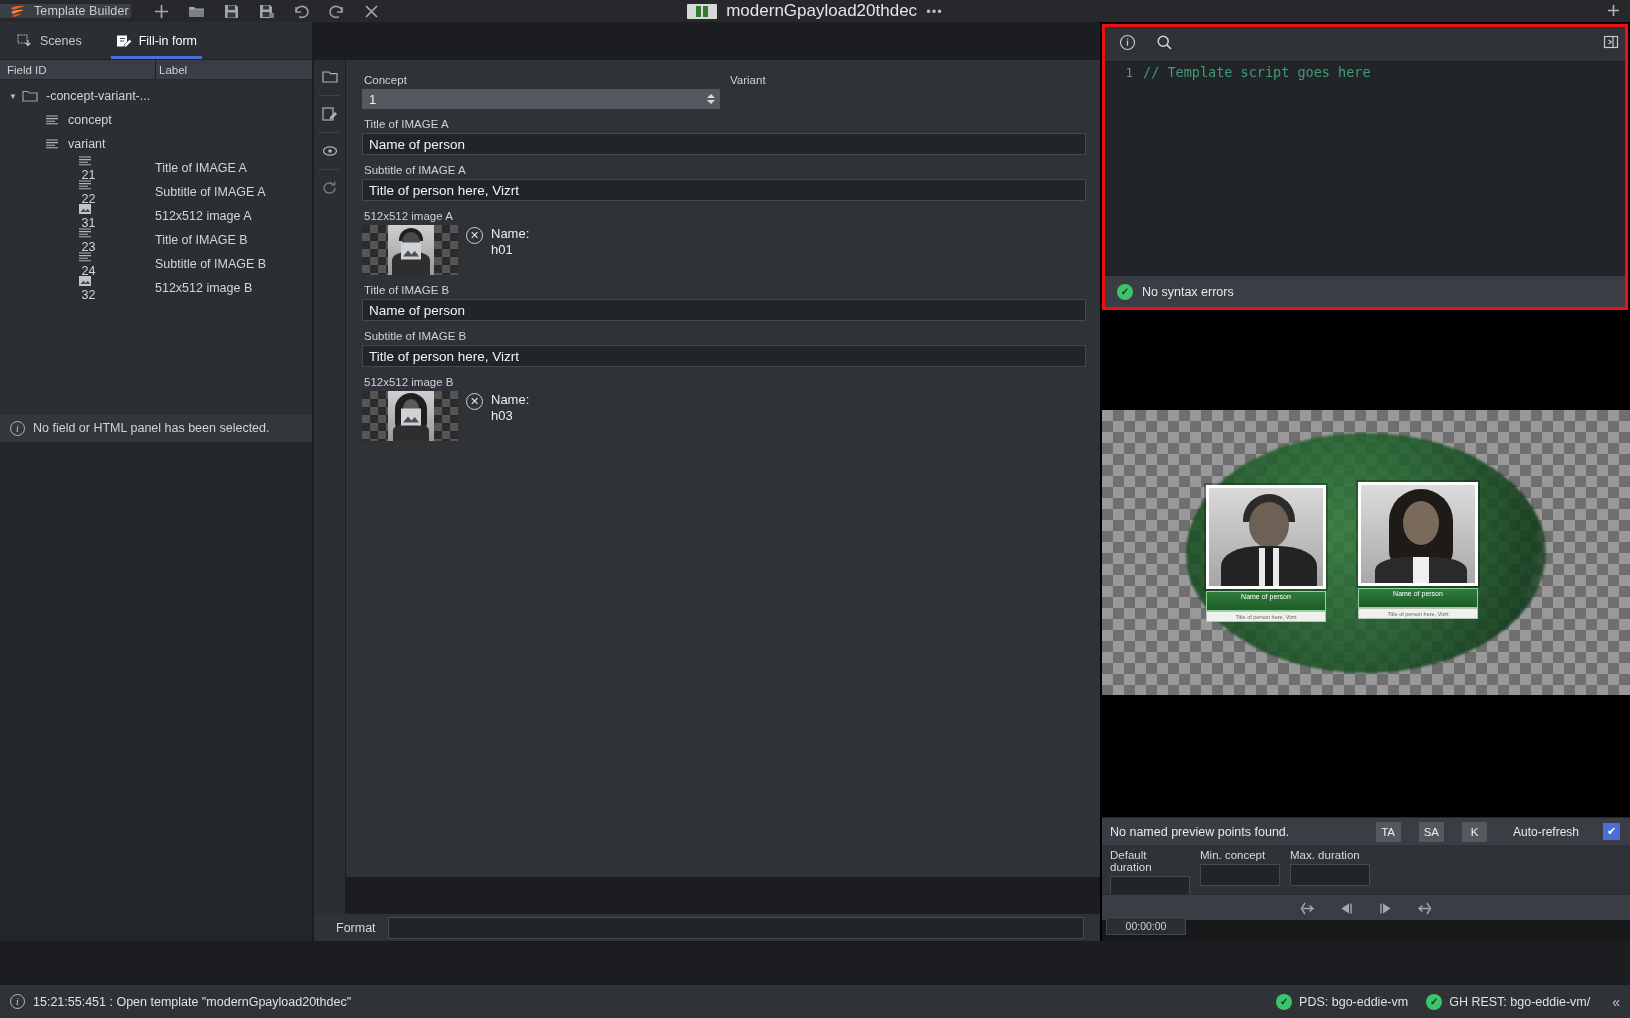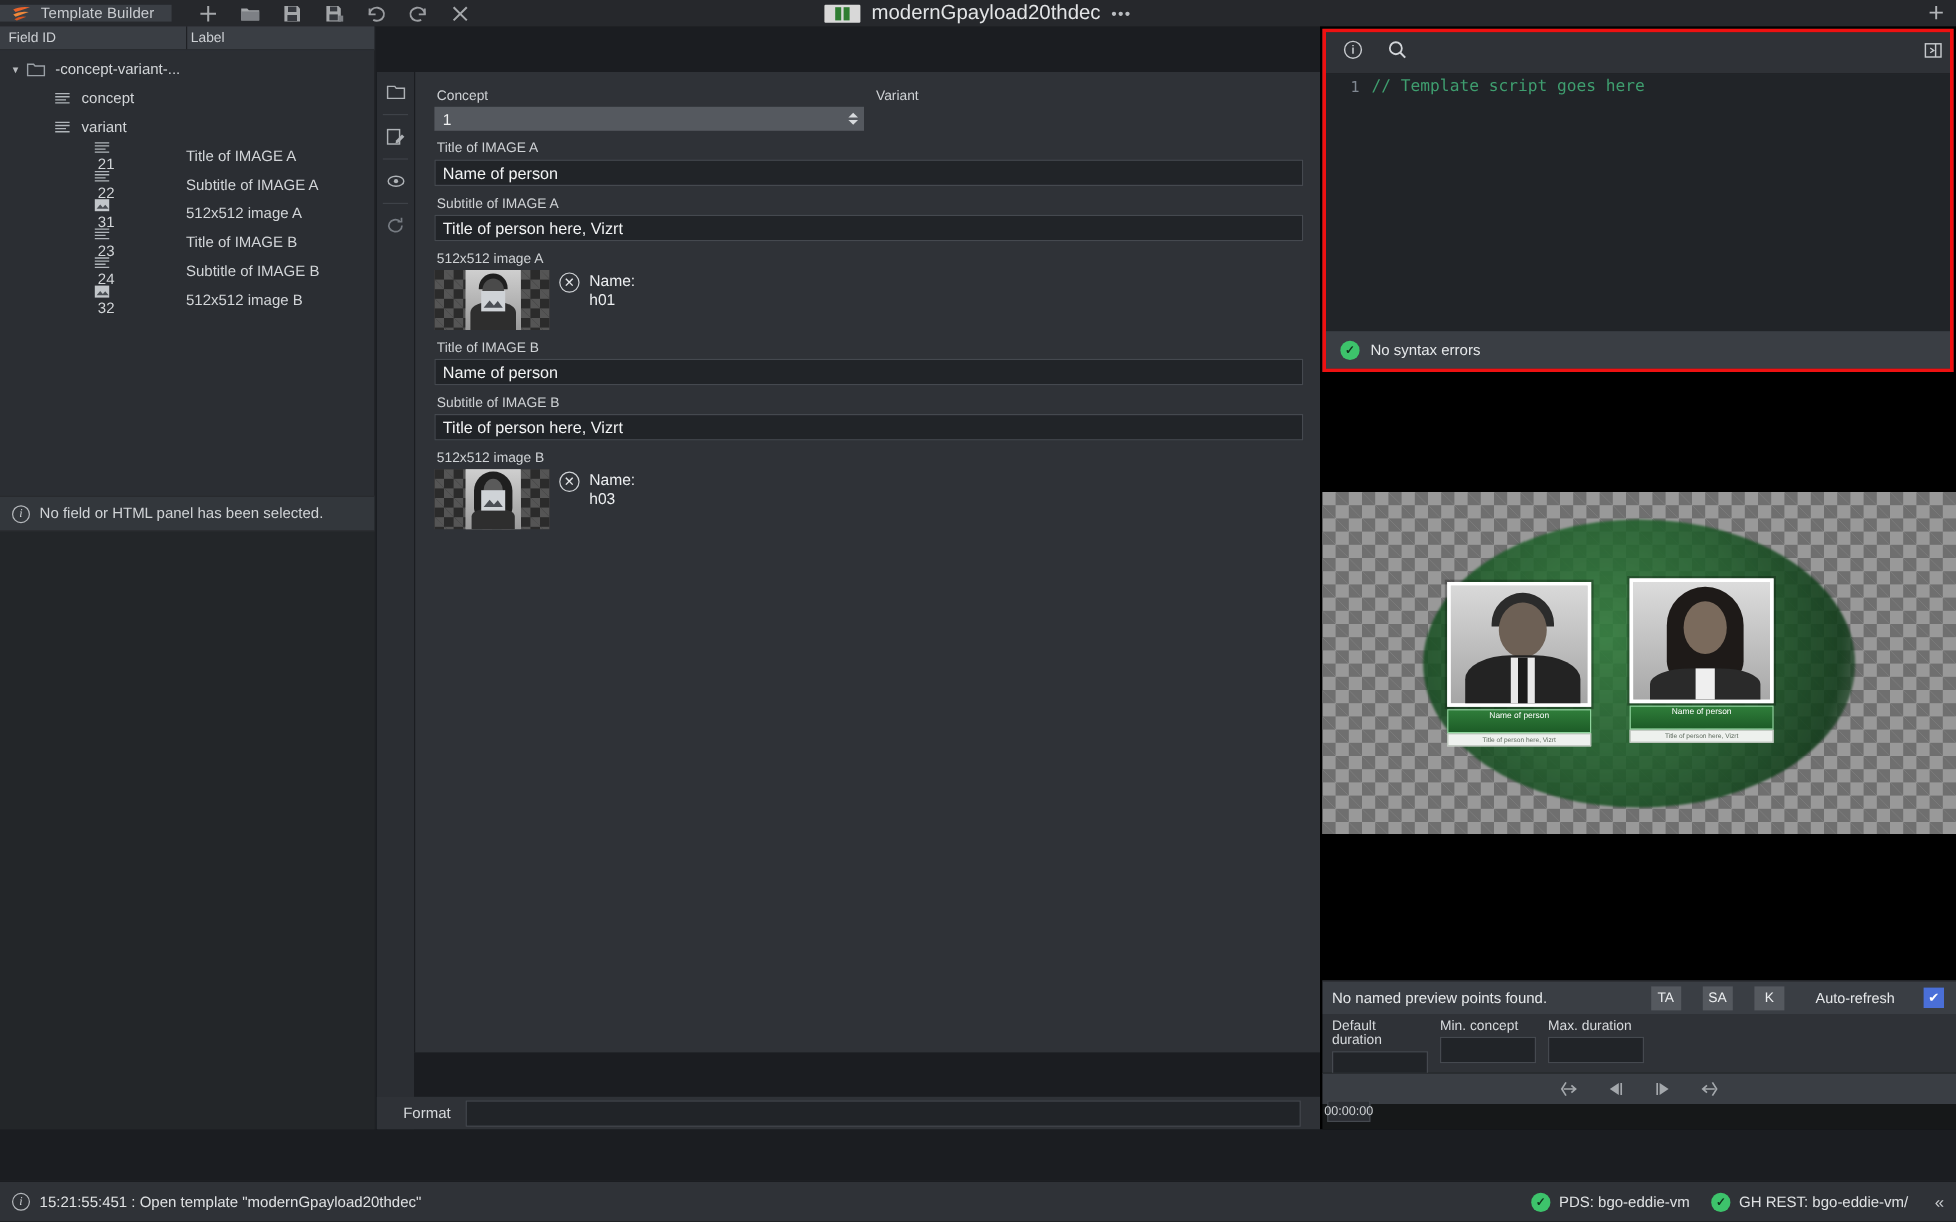--- a/index.html
+++ b/index.html
@@ -12,21 +12,21 @@
   }
   .app { position: relative; width: 1630px; height: 1018px; }
 
   
   .titlebar {
     position: absolute; left: 0; top: 0; width: 1630px; height: 22px;
     background: #26282c; display: flex; align-items: center;
   }
   .brand {
     display: flex; align-items: center; gap: 7px;
-    height: 14px; padding: 0 14px 0 10px; background: #3b3f45;
+    height: 14px; padding: 0 2px 0 10px; background: #3b3f45;
   }
   .brand-logo { width: 17px; height: 15px; position: relative; }
   .brand-name { font-size: 12.5px; color: #c9ccd0; letter-spacing: .1px; }
   .tb-tools { display: flex; align-items: center; gap: 18px; margin-left: 22px; }
   .tb-ico { width: 17px; height: 17px; opacity: .72; cursor: pointer; display:block; }
   .title-center {
     position: absolute; left: 0; right: 0; top: 0; height: 22px;
     display: flex; align-items: center; justify-content: center; gap: 9px;
     pointer-events: none;
   }
@@ -272,21 +272,21 @@
     position: absolute; left: 2px; right: 0; top: 872px; height: 26px; background: #3a3e44;
     display: flex; align-items: center; justify-content: center; gap: 22px;
     border-top: 1px solid #2a2d31;
   }
   .tp { width: 17px; height: 13px; opacity: .78; cursor: pointer; }
   .timeline {
     position: absolute; left: 2px; right: 0; top: 898px; bottom: 0; background: #161819;
   }
   .tl-zero { position: absolute; left: 4px; top: 3px; font-size: 10.5px; color: #8a9096; }
   .tc-box {
-    position: absolute; left: 4px; bottom: 6px; width: 36px; height: 18px;
+    position: absolute; left: 4px; bottom: 6px; width: 80px; height: 18px;
     background: #2b2e33; border: 1px solid #45494f;
     display: flex; align-items: center; justify-content: center;
     font-size: 10.5px; color: #cdd0d3; cursor: text;
   }
 
   
   .statusbar {
     position: absolute; left: 0; bottom: 0; width: 1630px; height: 34px;
     background: #2f3237; border-top: 1px solid #1b1d21;
     display: flex; align-items: center; padding: 0 10px 0 10px; font-size: 12.5px; color: #dfe1e3;
@@ -371,20 +371,41 @@
     <div class="tb-right">
       <span class="plus-right">
         <svg width="15" height="15" viewBox="0 0 15 15">
             <path d="M7.5 2v11M2 7.5h11" stroke="#d5d8db" stroke-width="1.6"></path>
           </svg>
       </span>
     </div>
   </div>
 
   <div class="left-panel">
+    <div class="tabstrip">
+      <div class="tab">
+        <span class="tab-ico">
+          <svg width="16" height="16" viewBox="0 0 16 16">
+            <rect x="1" y="2" width="9" height="8" fill="none" stroke="#c2c5c9" stroke-width="1.1" stroke-dasharray="1.6 1.1"></rect>
+            <path d="M11 7v5M8.6 10l2.4 2.4L13.4 10" stroke="#c2c5c9" stroke-width="1.2" fill="none"></path>
+          </svg>
+        </span>
+        <span>Scenes</span>
+      </div>
+      <div class="tab active">
+        <span class="tab-ico">
+          <svg width="16" height="16" viewBox="0 0 16 16">
+            <rect x="1" y="2.5" width="10" height="11" fill="#ffffff"></rect>
+            <path d="M4 5.5h5M4 8h4" stroke="#4b4f55" stroke-width="1"></path>
+            <path d="M8.5 11.5l5-5 2 2-5 5-2.4.4z" fill="#ffffff" stroke="#4b4f55" stroke-width=".8"></path>
+          </svg>
+        </span>
+        <span>Fill-in form</span>
+      </div>
+    </div>
 
     <div class="tree-head">
       <div class="th-fieldid">Field ID</div>
       <div class="th-grip"></div>
       <div class="th-label">Label</div>
     </div>
 
     <div class="tree">
 
       <div class="tree-row">

